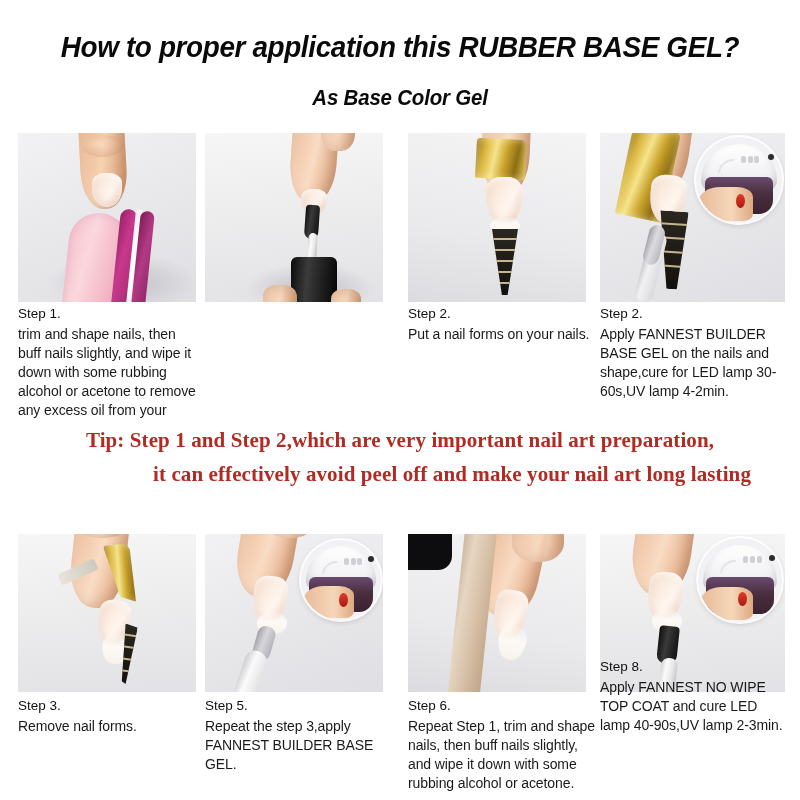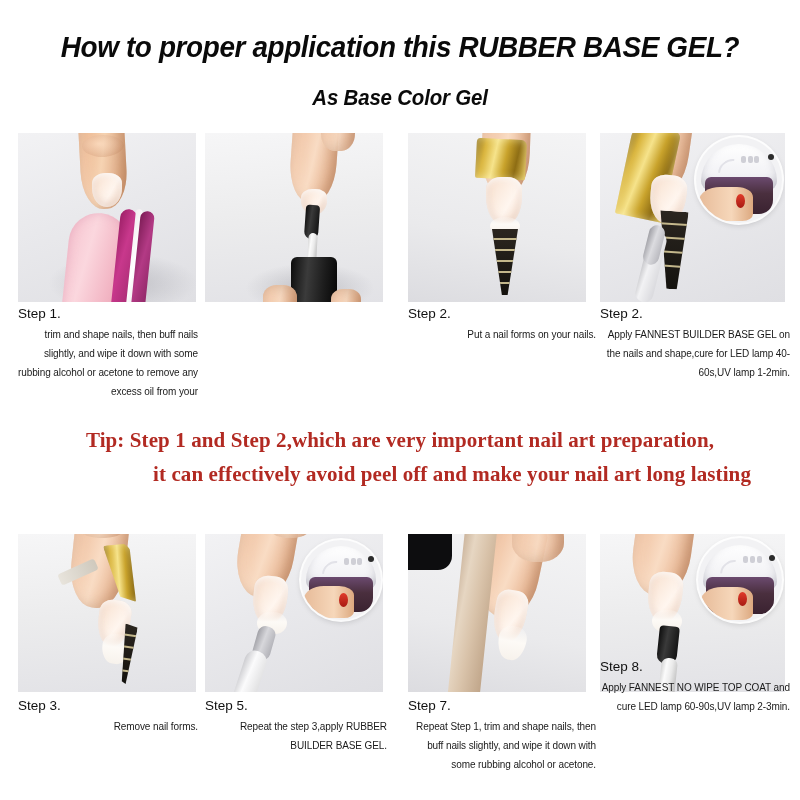--- a/index.html
+++ b/index.html
@@ -41,23 +41,22 @@
   .panel{position:absolute;overflow:hidden;background:#efeff1;}
   .panel .scene{position:absolute;inset:0;}
 
   
   .cap{position:absolute;color:#131313;}
   .cap .cap-title{
     font-size:13.5px;line-height:17px;color:#111;
     margin-bottom:3px;
   }
   .cap .cap-body{
-    font-size:10px;line-height:19px;color:#1a1a1a;
+    font-size:14px;line-height:19px;color:#1a1a1a;
     letter-spacing:-0.1px;
-    text-align:right;
   }
 
   
   .bg-grad-a{background:linear-gradient(160deg,#f2f2f4 0%,#e9e9ec 45%,#dfdfe3 100%);}
   .bg-grad-b{background:linear-gradient(175deg,#f6f6f7 0%,#ececed 50%,#e2e2e6 100%);}
   .bg-grad-c{background:linear-gradient(190deg,#f4f4f5 0%,#eaeaec 60%,#dcdce0 100%);}
 
   .finger{
     position:absolute;border-radius:46% 46% 50% 50% / 18% 18% 52% 52%;
     background:linear-gradient(100deg,#d9a178 0%,#eebc96 22%,#f6d3b2 48%,#e8b894 74%,#cf9269 100%);
@@ -256,21 +255,21 @@
   <div class="cap" style="left:18px;top:305px;width:180px;">
     <div class="cap-title">Step 1.</div>
     <div class="cap-body">trim and shape nails, then buff nails slightly, and wipe it down with some rubbing alcohol or acetone to remove any excess oil from your</div>
   </div>
   <div class="cap" style="left:408px;top:305px;width:188px;">
     <div class="cap-title">Step 2.</div>
     <div class="cap-body">Put a nail forms on your nails.</div>
   </div>
   <div class="cap" style="left:600px;top:305px;width:190px;">
     <div class="cap-title">Step 2.</div>
-    <div class="cap-body">Apply FANNEST BUILDER BASE GEL on the nails and shape,cure for LED lamp 40-60s,UV lamp 1-2min.</div>
+    <div class="cap-body">Apply FANNEST BUILDER BASE GEL on the nails and shape,cure for LED lamp 30-60s,UV lamp 4-2min.</div>
   </div>
 
   <div class="tip tip-l1">Tip: Step 1 and Step 2,which are very important nail art preparation,</div>
   <div class="tip tip-l2">it can effectively avoid peel off and make your nail art long lasting</div>
 
   <div class="panel" style="left:18px;top:534px;width:178px;height:158px;">
     <div class="scene bg-grad-b">
       <div class="finger pale" style="left:54px;top:-24px;width:54px;height:98px;border-radius:36% 36% 46% 46% / 10% 10% 44% 44%;transform:rotate(6deg);"></div>
       <div class="finger pale" style="left:58px;top:-30px;width:52px;height:34px;border-radius:44%;opacity:.9;"></div>
       <div class="gold-form" style="left:92px;top:8px;width:26px;height:62px;border-radius:3px 14px 10px 3px;transform:rotate(-14deg);clip-path:polygon(0% 0%,100% 6%,72% 100%,18% 86%);"></div>
@@ -344,24 +343,24 @@
       </div>
     </div>
   </div>
 
   <div class="cap" style="left:18px;top:697px;width:180px;">
     <div class="cap-title">Step 3.</div>
     <div class="cap-body">Remove nail forms.</div>
   </div>
   <div class="cap" style="left:205px;top:697px;width:182px;">
     <div class="cap-title">Step 5.</div>
-    <div class="cap-body">Repeat the step 3,apply RUBBER BUILDER BASE GEL.</div>
+    <div class="cap-body">Repeat the step 3,apply FANNEST BUILDER BASE GEL.</div>
   </div>
   <div class="cap" style="left:408px;top:697px;width:188px;">
-    <div class="cap-title">Step 7.</div>
+    <div class="cap-title">Step 6.</div>
     <div class="cap-body">Repeat Step 1, trim and shape nails, then buff nails slightly, and wipe it down with some rubbing alcohol or acetone.</div>
   </div>
   <div class="cap" style="left:600px;top:658px;width:190px;">
     <div class="cap-title">Step 8.</div>
-    <div class="cap-body">Apply FANNEST NO WIPE TOP COAT and cure LED lamp 60-90s,UV lamp 2-3min.</div>
+    <div class="cap-body">Apply FANNEST NO WIPE TOP COAT and cure LED lamp 40-90s,UV lamp 2-3min.</div>
   </div>
 
 </div>
 
 </body></html>

